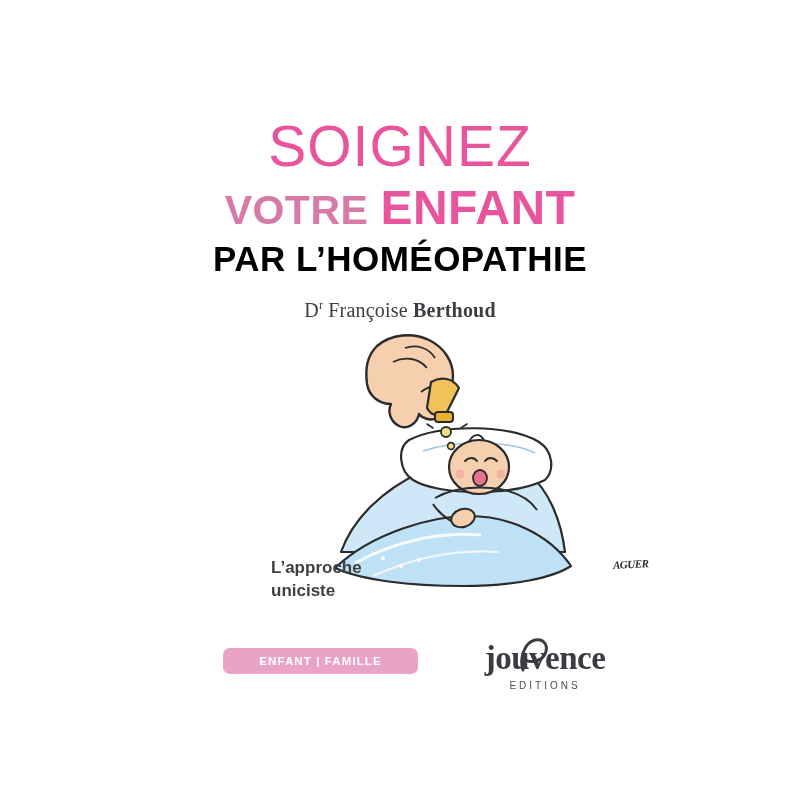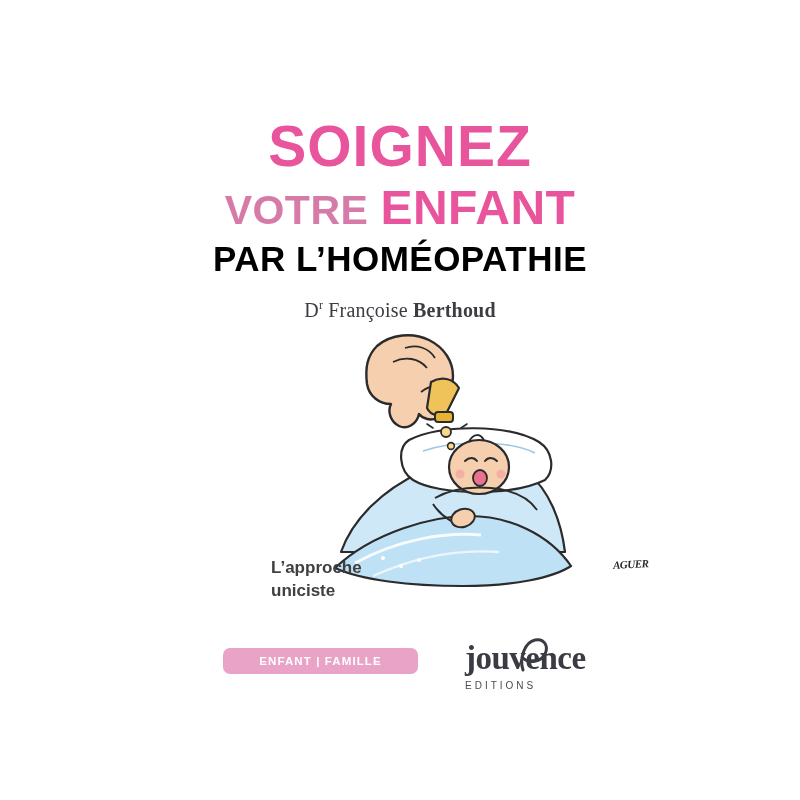--- a/index.html
+++ b/index.html
@@ -31,21 +31,21 @@
   
   .title-block {
     position: absolute;
     left: 0;
     top: 95px;
     width: 530px;
     text-align: center;
   }
   .title-line1 {
     font-family: "Liberation Sans", sans-serif;
-    font-weight: bold;
+    font-weight: normal;
     font-size: 57px;
     letter-spacing: 1px;
     color: #e8559c;
     line-height: 1.05;
     margin: 0;
   }
   .title-line2 {
     margin: 6px 0 0 0;
     line-height: 1.05;
     white-space: nowrap;
@@ -139,21 +139,21 @@
     align-items: center;
     justify-content: center;
     border-radius: 7px;
   }
   
   .publisher {
     position: absolute;
     left: 330px;
     top: 620px;
     width: 160px;
-    text-align: left;
+    text-align: center;
   }
   .publisher-name {
     position: relative;
     font-family: "Liberation Serif", serif;
     font-size: 33px;
     font-weight: bold;
     color: #3b3b44;
     letter-spacing: -0.5px;
     line-height: 1;
   }

